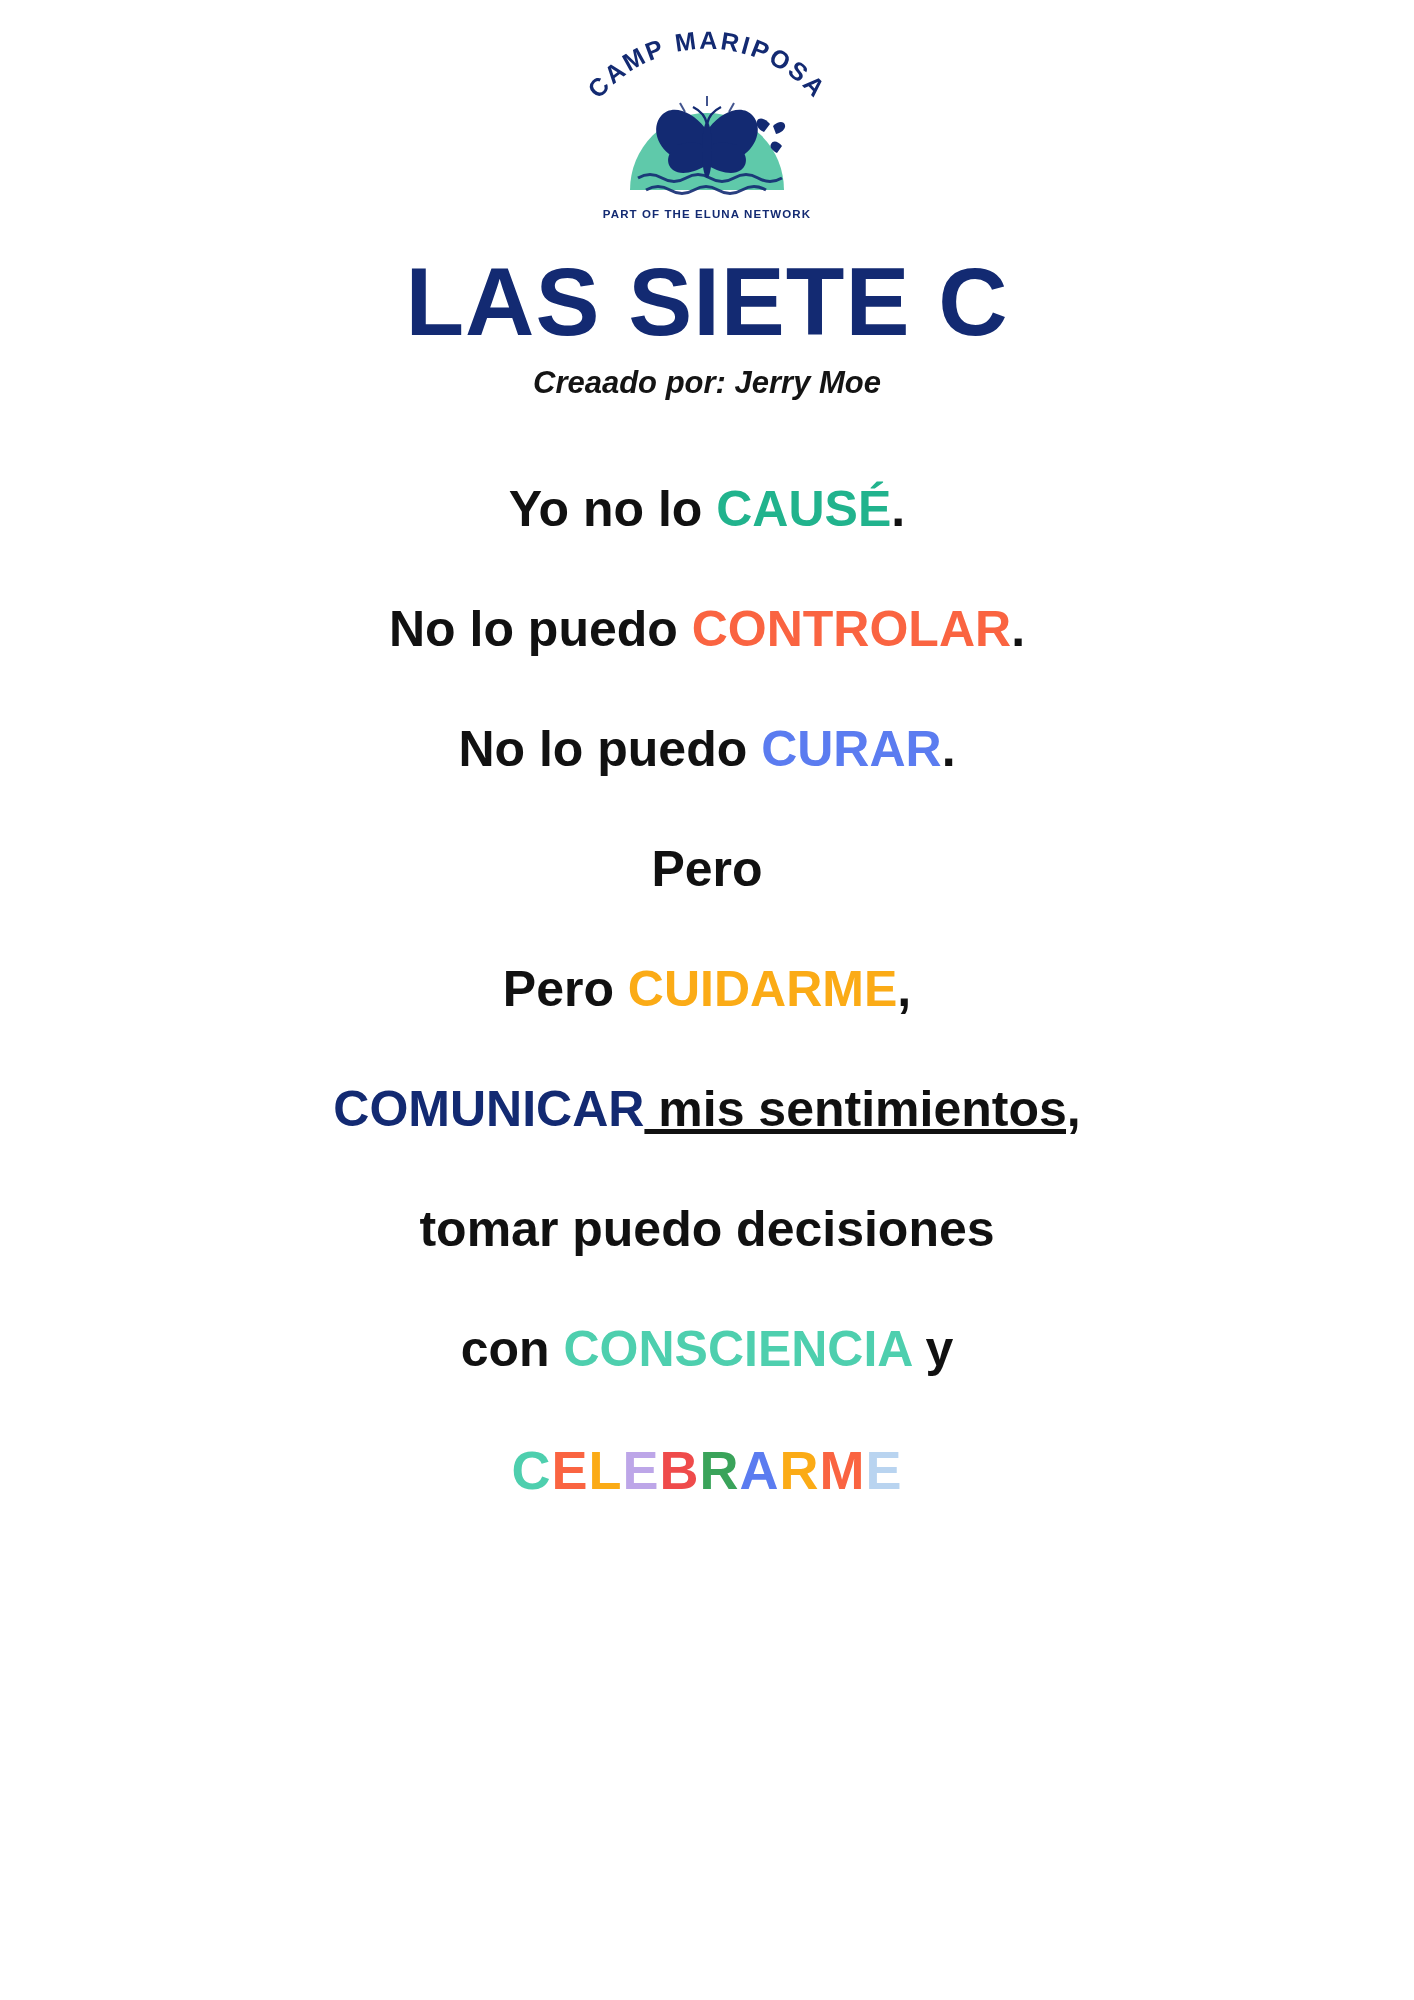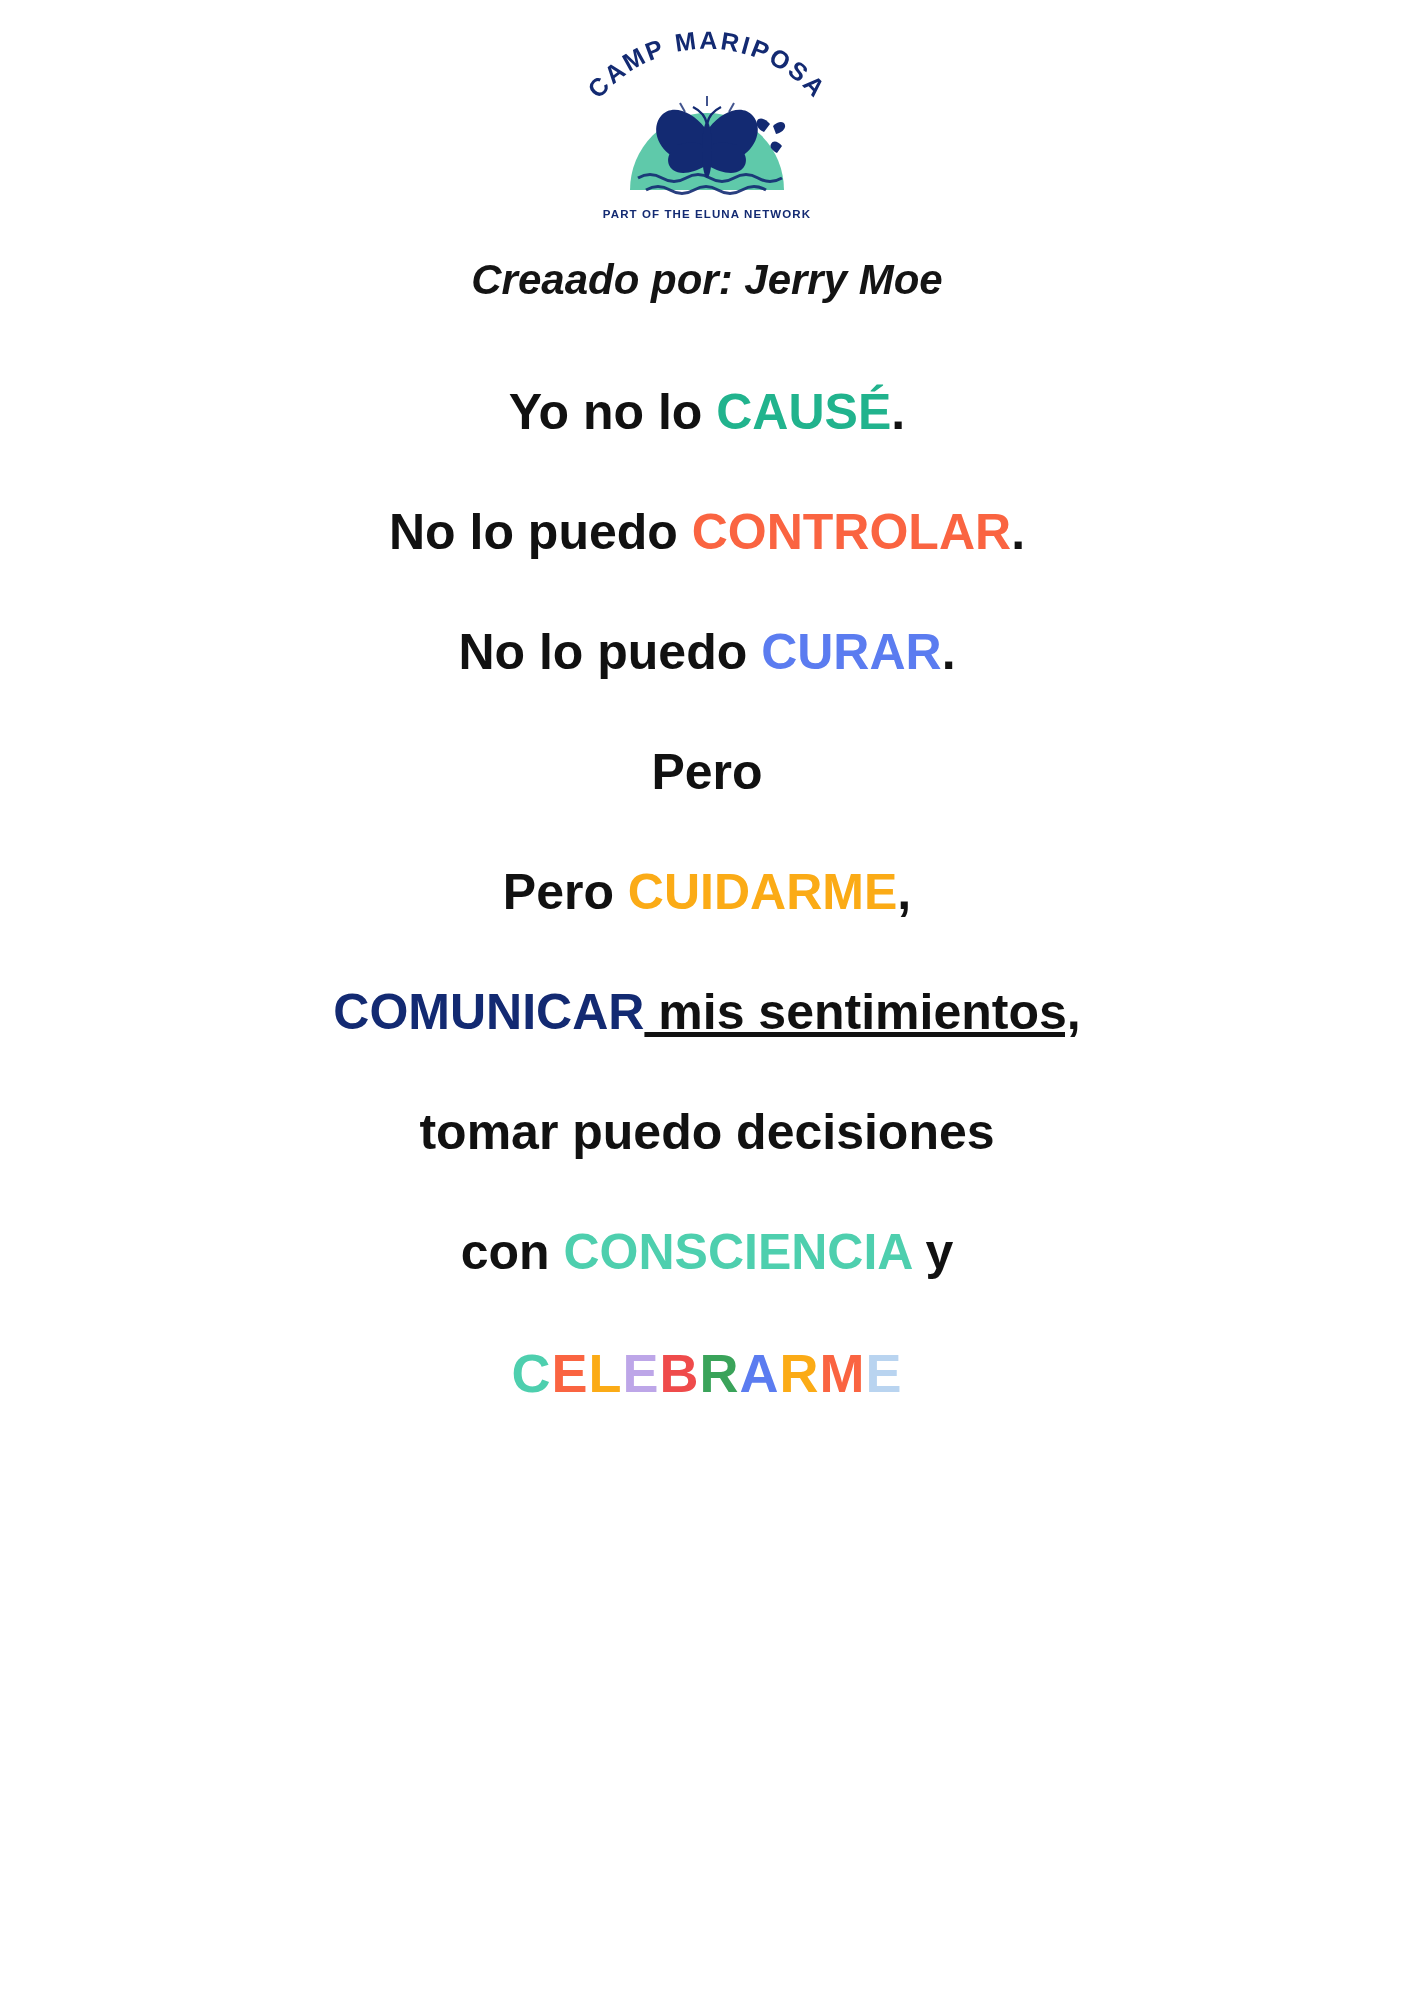--- a/index.html
+++ b/index.html
@@ -42,21 +42,21 @@
     letter-spacing: 1px;
     color: #132a72;
     line-height: 1.05;
     margin: 8px 0 0 0;
     text-align: center;
   }
   .subtitle {
     font-family: "Liberation Sans", sans-serif;
     font-style: italic;
     font-weight: bold;
-    font-size: 42px;
+    font-size: 31px;
     color: #141414;
     margin-top: 12px;
     text-align: center;
   }
 
   
   .verses {
     margin-top: 78px;
     width: 100%;
     display: flex;
@@ -125,20 +125,21 @@
       </g>
 
       <text font-family="Liberation Sans, sans-serif" font-size="25" font-weight="bold" fill="#132a72" letter-spacing="2.5">
         <textPath href="#arcpath" startOffset="50%" text-anchor="middle">CAMP MARIPOSA</textPath>
       </text>
 
       <text x="165" y="190" text-anchor="middle" font-family="Liberation Sans, sans-serif" font-size="11.5" font-weight="bold" fill="#132a72" letter-spacing="1.1">PART OF THE ELUNA NETWORK</text>
     </svg>
   </div>
 
+  <h1 class="title">LAS SIETE C</h1>
   <div class="subtitle">Creaado por: Jerry Moe</div>
 
   <div class="verses">
     <div class="verse"><span style="color: rgb(17, 17, 17);">Yo no lo </span><span style="color: rgb(33, 179, 141);">CAUSÉ</span><span style="color: rgb(17, 17, 17);">.</span></div>
     <div class="verse"><span style="color: rgb(17, 17, 17);">No lo puedo </span><span style="color: rgb(250, 100, 65);">CONTROLAR</span><span style="color: rgb(17, 17, 17);">.</span></div>
     <div class="verse"><span style="color: rgb(17, 17, 17);">No lo puedo </span><span style="color: rgb(91, 124, 240);">CURAR</span><span style="color: rgb(17, 17, 17);">.</span></div>
     <div class="verse"><span style="color: rgb(17, 17, 17);">Pero</span></div>
     <div class="verse"><span style="color: rgb(17, 17, 17);">Pero </span><span style="color: rgb(251, 171, 22);">CUIDARME</span><span style="color: rgb(17, 17, 17);">,</span></div>
     <div class="verse"><span style="color: rgb(19, 42, 114);">COMUNICAR</span><span style="color: rgb(17, 17, 17); text-decoration: underline;"> mis sentimientos,</span></div>
     <div class="verse"><span style="color: rgb(17, 17, 17);">tomar puedo decisiones</span></div>

